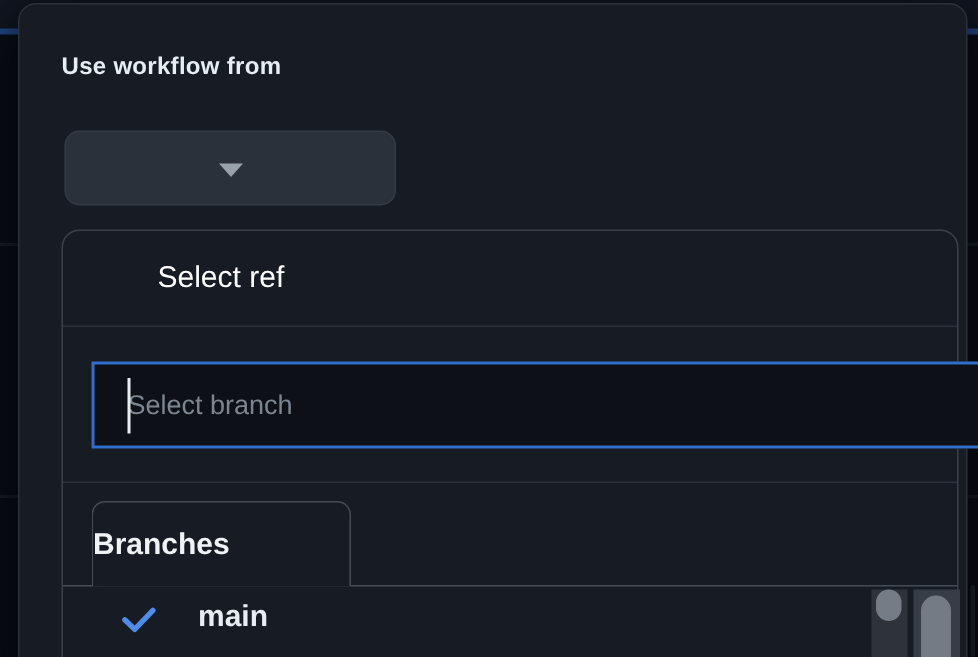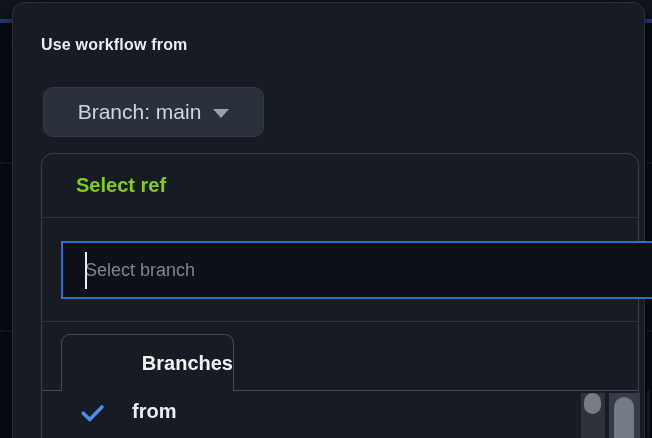--- a/index.html
+++ b/index.html
@@ -58,21 +58,21 @@
     background: #171c24;
     border: 1px solid #3a414b;
     border-radius: 12px 12px 0 0;
   }
   .ref-header {
     height: 64px;
     border-bottom: 1px solid #2b313b;
     display: flex; align-items: center;
     padding-left: 34px;
   }
-  .ref-title { font-size: 20px; font-weight: 700; color: #84cc16; }
+  .ref-title { font-size: 20px; font-weight: 400; color: #ffffff; margin-left: 29px; }
 
   .filter-wrap {
     height: 104px;
     border-bottom: 1px solid #2b313b;
     position: relative;
   }
   .filter-input {
     position: absolute; left: 19px; top: 23px;
     width: 646px; height: 58px;
     background: #0d1117;
@@ -93,21 +93,21 @@
 
   .tab-nav {
     position: relative;
     margin-top: 12px;
     height: 57px;
     padding-left: 19px;
     border-bottom: 1px solid #454c56;
     display: flex; align-items: stretch;
   }
   .tab {
-    display: flex; align-items: center; justify-content: flex-end;
+    display: flex; align-items: center; justify-content: flex-start;
     cursor: pointer;
     font-size: 20px;
   }
   .tab.active {
     width: 173px;
     background: #171c24;
     border: 1px solid #454c56;
     border-bottom: none;
     border-radius: 9px 9px 0 0;
     margin-bottom: -1px;
@@ -162,21 +162,20 @@
 <div class="bg-blue-line"></div>
 <div class="bg-faint-line-1"></div>
 <div class="bg-faint-line-2"></div>
 <div class="bg-page-scrollbar"></div>
 
 <div class="card">
 
   <div class="card-heading">Use workflow from</div>
 
   <div class="branch-btn">
-    <span class="branch-btn-label">Branch: main</span>
     <span class="caret-down"></span>
   </div>
 
   <div class="ref-panel">
 
     <div class="ref-header">
       <span class="ref-title">Select ref</span>
     </div>
 
     <div class="filter-wrap">
@@ -188,21 +187,21 @@
       <div class="tab active">
         <span>Branches</span>
       </div>
     </div>
 
     <div class="branch-list">
       <div class="branch-row">
         <svg class="check-icon" viewBox="0 0 16 16" fill="none">
           <path d="M13.6 4.1 6.4 11.6 2.5 7.8" stroke="#4d8ce8" stroke-width="2.1" stroke-linecap="round" stroke-linejoin="round"></path>
         </svg>
-        <span class="branch-name">from</span>
+        <span class="branch-name">main</span>
       </div>
     </div>
 
     <div class="sb-track-1">
       <div class="sb-thumb-1"></div>
     </div>
     <div class="sb-track-2">
       <div class="sb-thumb-2"></div>
     </div>
 

